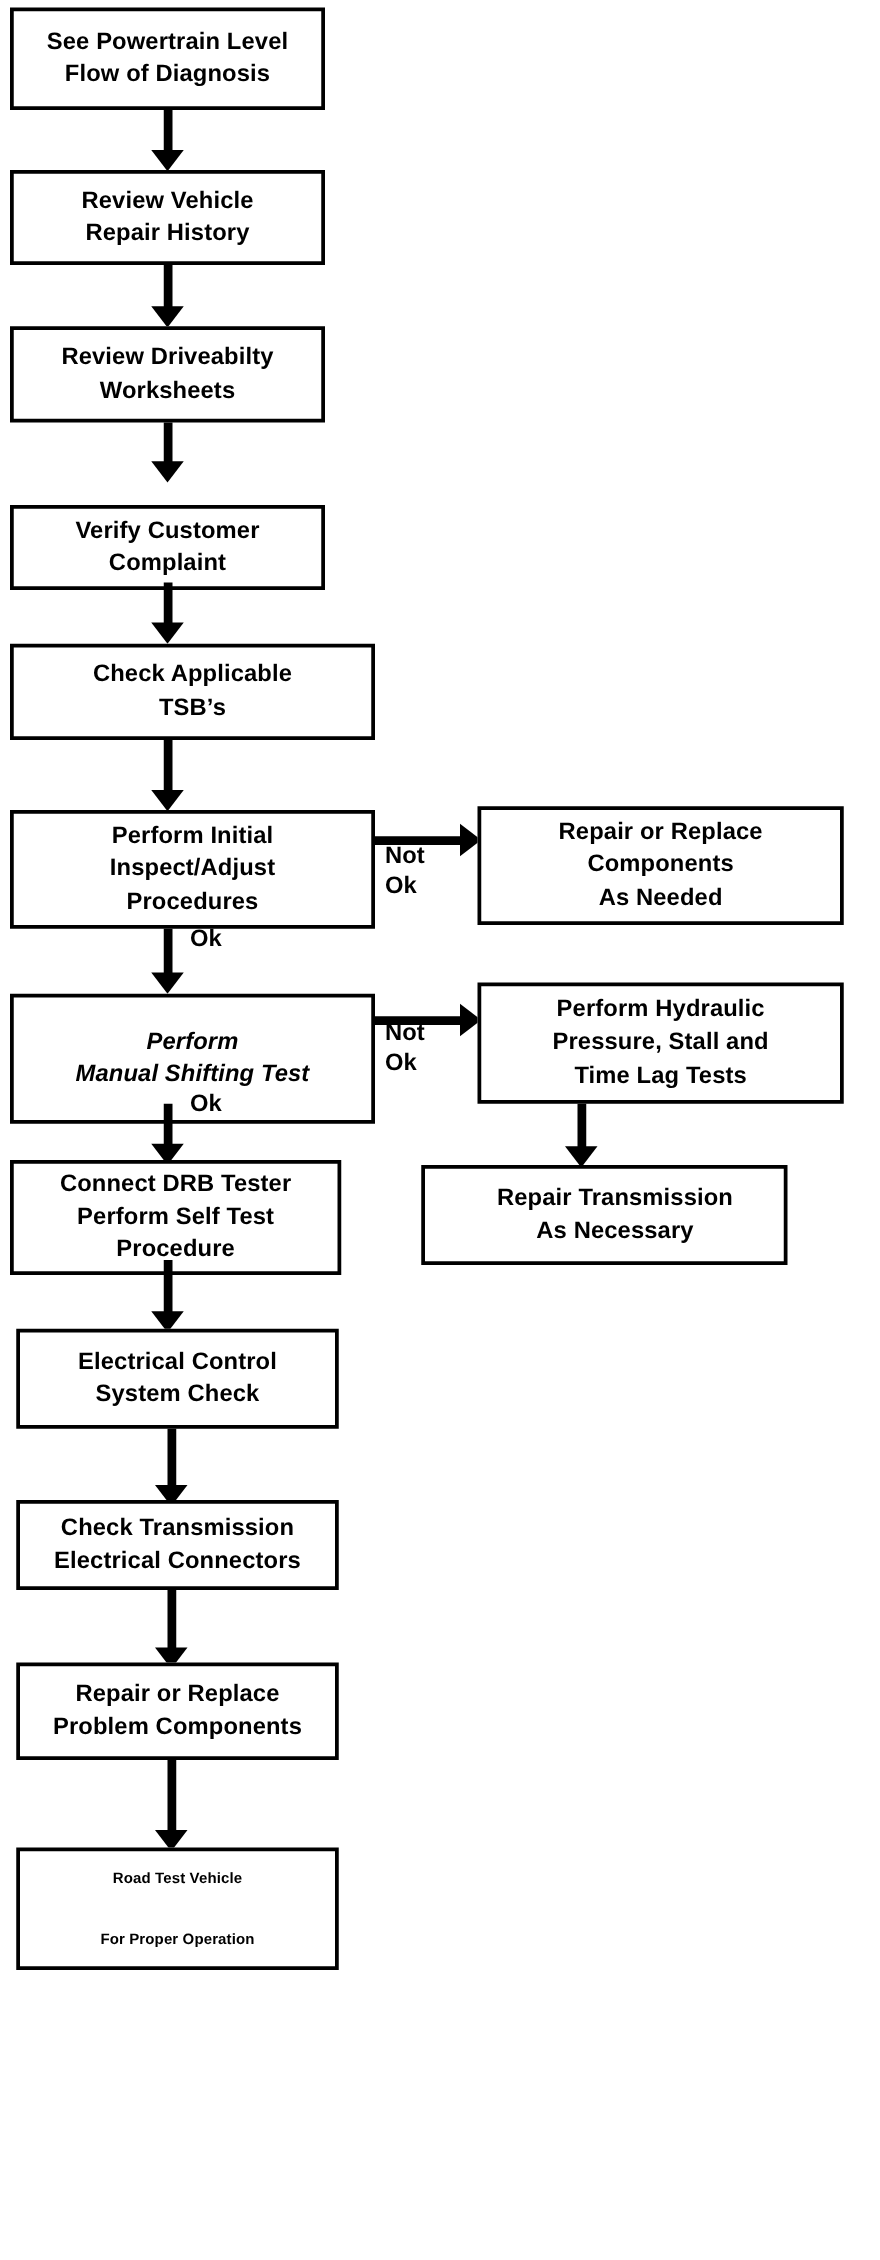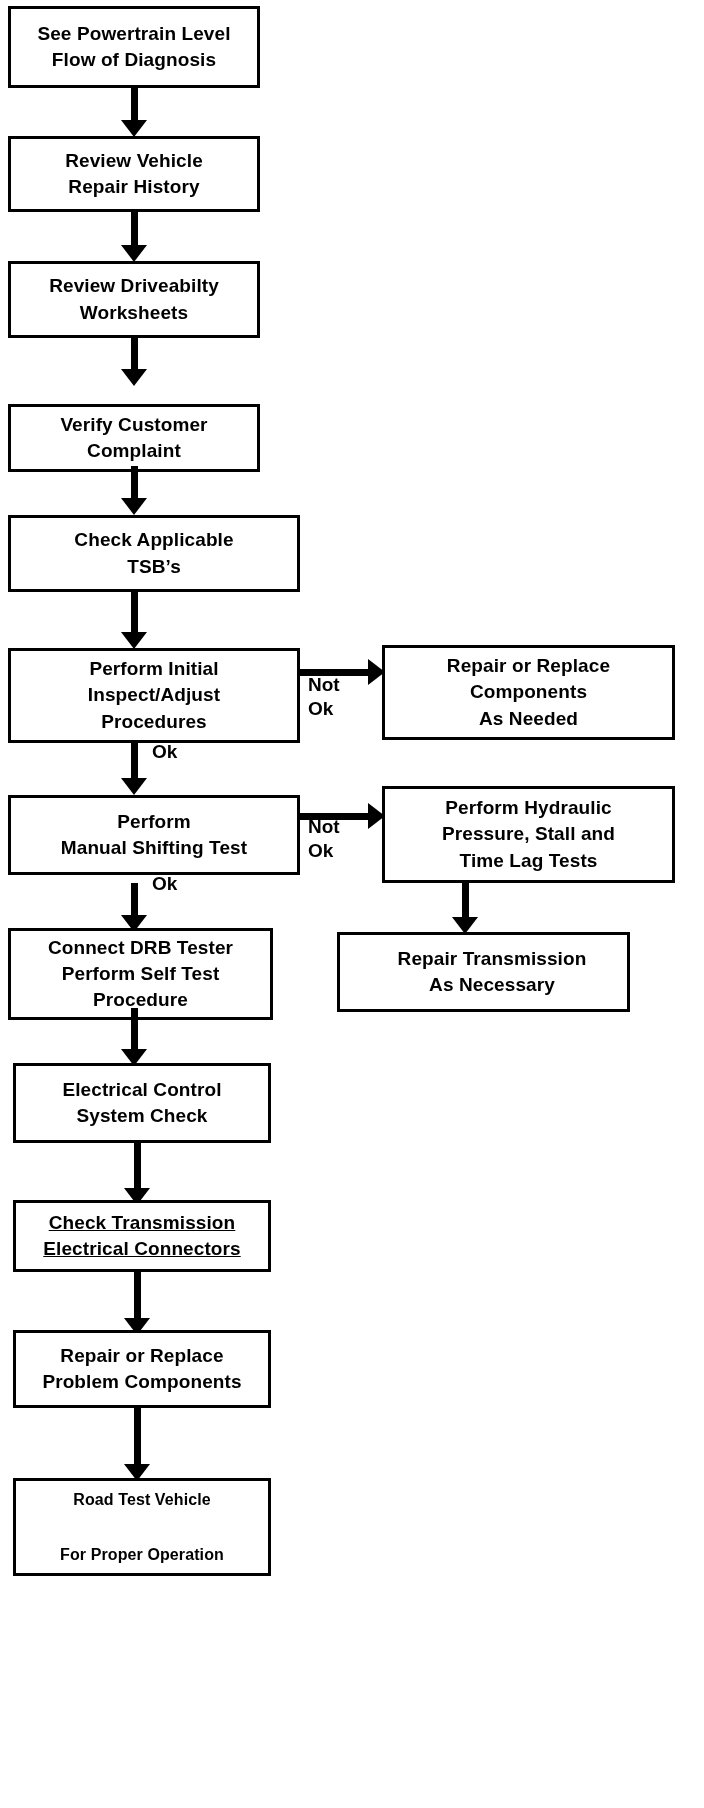--- a/index.html
+++ b/index.html
@@ -33,21 +33,21 @@
     font-size: 19px;
     line-height: 1.38;
     letter-spacing: 0.1px;
     padding: 2px 4px;
   }
   .node .ln {
     display: block;
     white-space: nowrap;
   }
   .node.small {
-    font-size: 16px;
+    font-size: 12px;
     line-height: 1.45;
     gap: 32px;
   }
   .edge {
     position: absolute;
     background: #000000;
   }
   .edge-v {
     width: 7px;
   }
@@ -134,21 +134,21 @@
   <div class="node" style="left:382px; top:645px; width:293px; height:95px;">
     <span class="ln">Repair or Replace</span>
     <span class="ln">Components</span>
     <span class="ln">As Needed</span>
   </div>
 
   <div class="edge edge-v" style="left:131px; top:743px; width:7px; height:37px;"></div>
   <div class="arrow-down" style="left:121px; top:778px;"></div>
   <div class="edge-label" style="left:152px; top:740px;">Ok</div>
 
-  <div class="node" style="left:8px; top:795px; width:292px; height:80px;">
+  <div class="node" style="left:8px; top:795px; width:292px; height:104px;font-style:italic;">
     <span class="ln">Perform</span>
     <span class="ln">Manual Shifting Test</span>
   </div>
 
   <div class="edge edge-h" style="left:300px; top:813px; width:72px; height:7px;"></div>
   <div class="arrow-right" style="left:368px; top:803px;"></div>
   <div class="edge-label" style="left:308px; top:815px;">Not
 Ok</div>
 
   <div class="node" style="left:382px; top:786px; width:293px; height:97px;">
@@ -177,21 +177,21 @@
   <div class="edge edge-v" style="left:131px; top:1008px; width:7px; height:43px;"></div>
   <div class="arrow-down" style="left:121px; top:1049px;"></div>
 
   <div class="node" style="left:13px; top:1063px; width:258px; height:80px;">
     <span class="ln">Electrical Control</span>
     <span class="ln">System Check</span>
   </div>
   <div class="edge edge-v" style="left:134px; top:1143px; width:7px; height:47px;"></div>
   <div class="arrow-down" style="left:124px; top:1188px;"></div>
 
-  <div class="node" style="left:13px; top:1200px; width:258px; height:72px;text-decoration:underline;">
+  <div class="node" style="left:13px; top:1200px; width:258px; height:72px;">
     <span class="ln">Check Transmission</span>
     <span class="ln">Electrical Connectors</span>
   </div>
   <div class="edge edge-v" style="left:134px; top:1272px; width:7px; height:48px;"></div>
   <div class="arrow-down" style="left:124px; top:1318px;"></div>
 
   <div class="node" style="left:13px; top:1330px; width:258px; height:78px;">
     <span class="ln">Repair or Replace</span>
     <span class="ln">Problem Components</span>
   </div>

